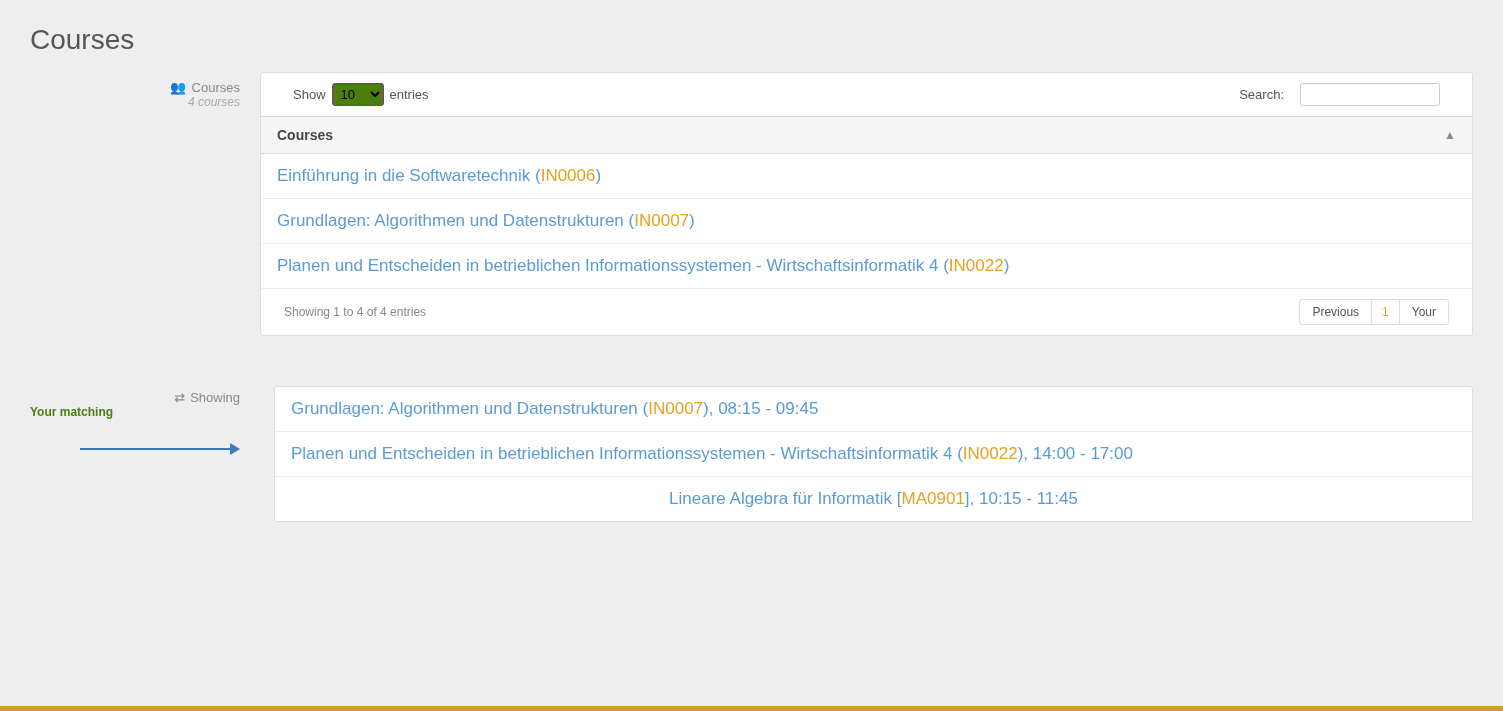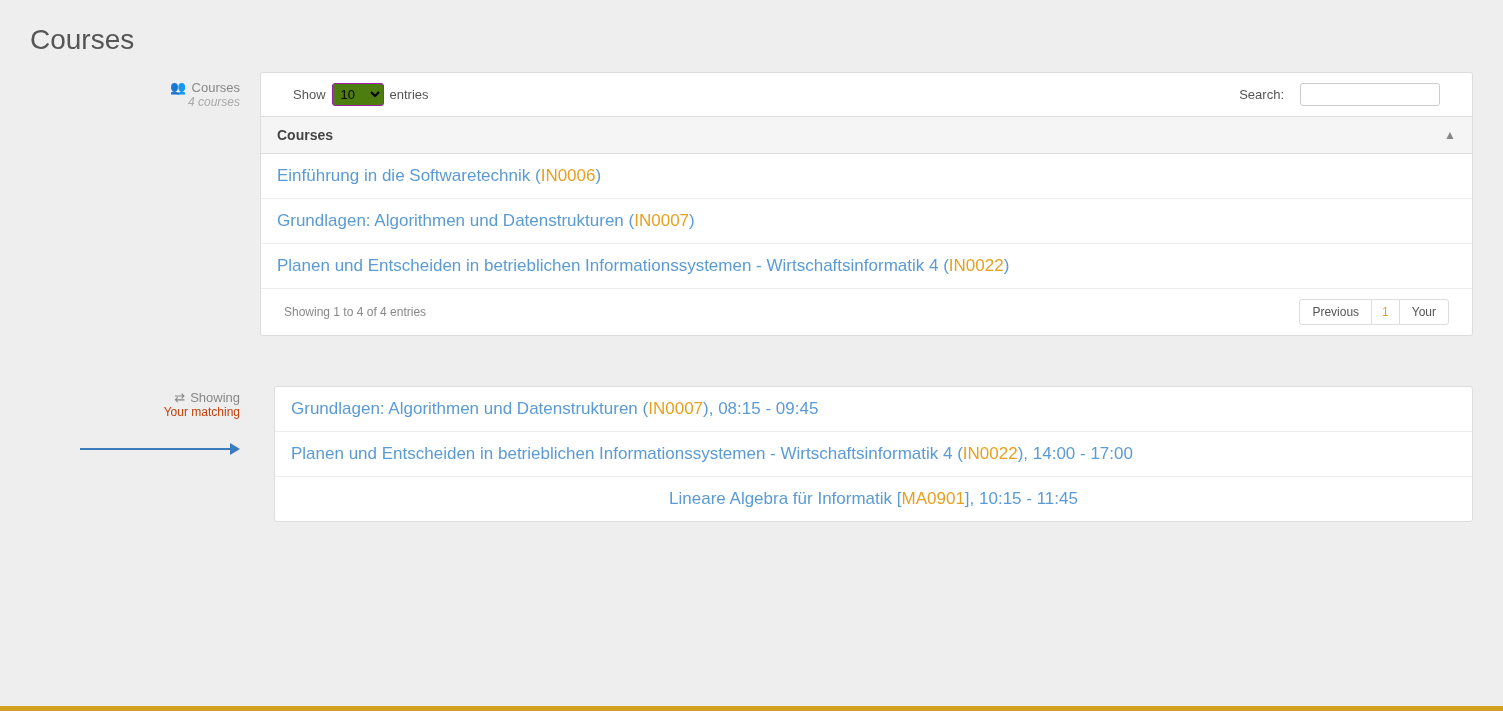--- a/index.html
+++ b/index.html
@@ -198,24 +198,25 @@
     .matching-sidebar-title {
       color: #888;
       font-size: 13px;
       display: flex;
       align-items: center;
       justify-content: flex-end;
       gap: 5px;
     }
 
     .matching-sidebar-subtitle {
-      color: #c2410c;
-      font-size: 12px;
-      text-align: right;
+      color: #4d7c0f;
+      font-size: 12px;
+      text-align: left;
       margin-bottom: 24px;
+      font-weight: bold;
     }
 
     .arrow-container {
       display: flex;
       justify-content: flex-end;
       padding-right: 0px;
     }
 
     .arrow-line {
       display: flex;

